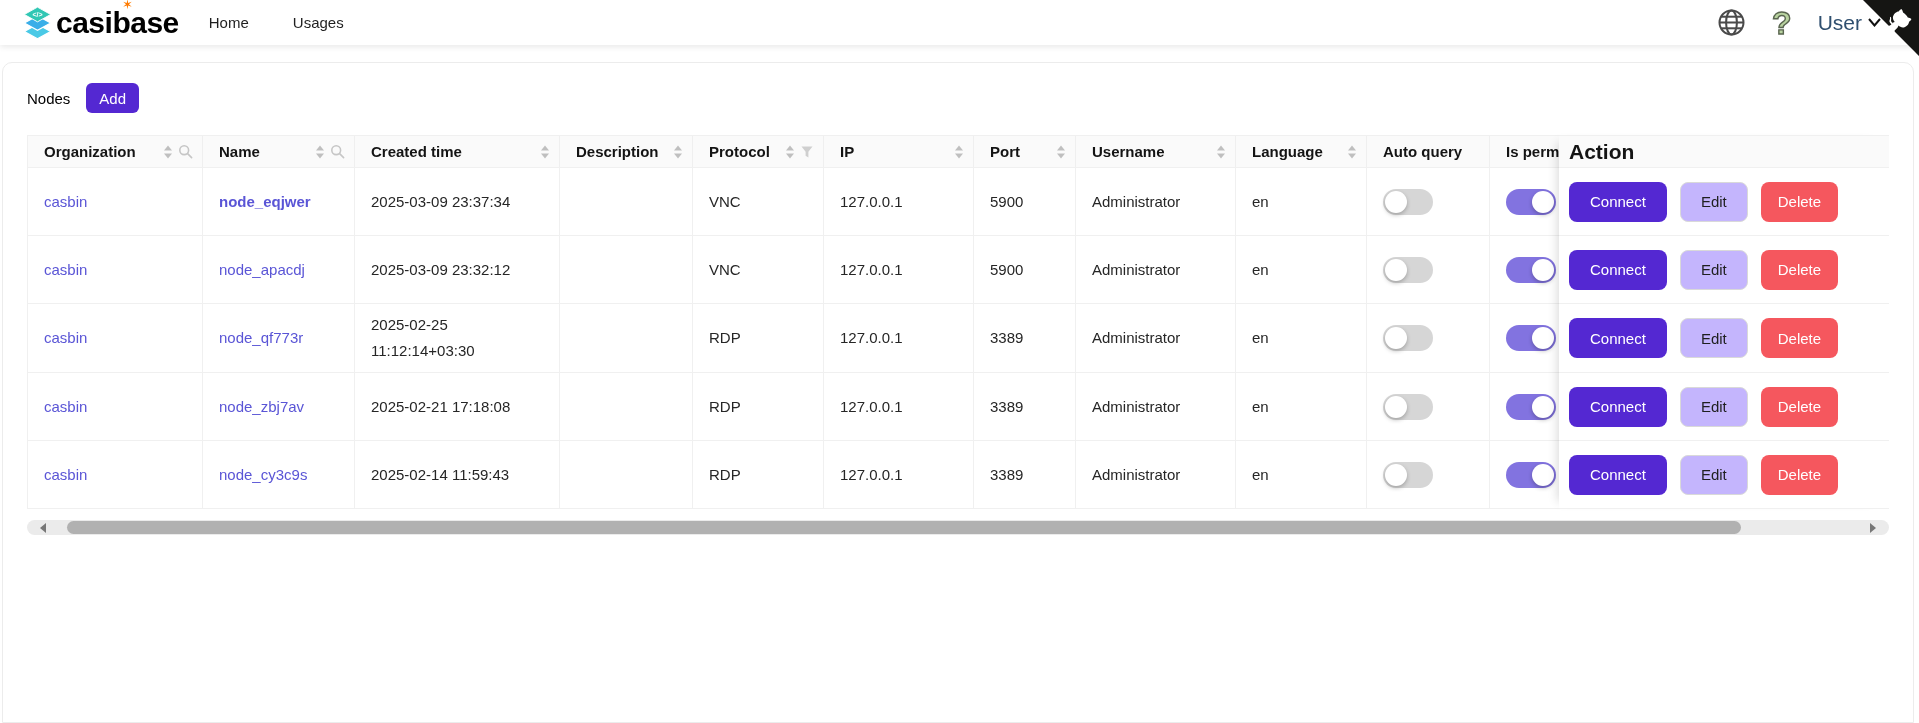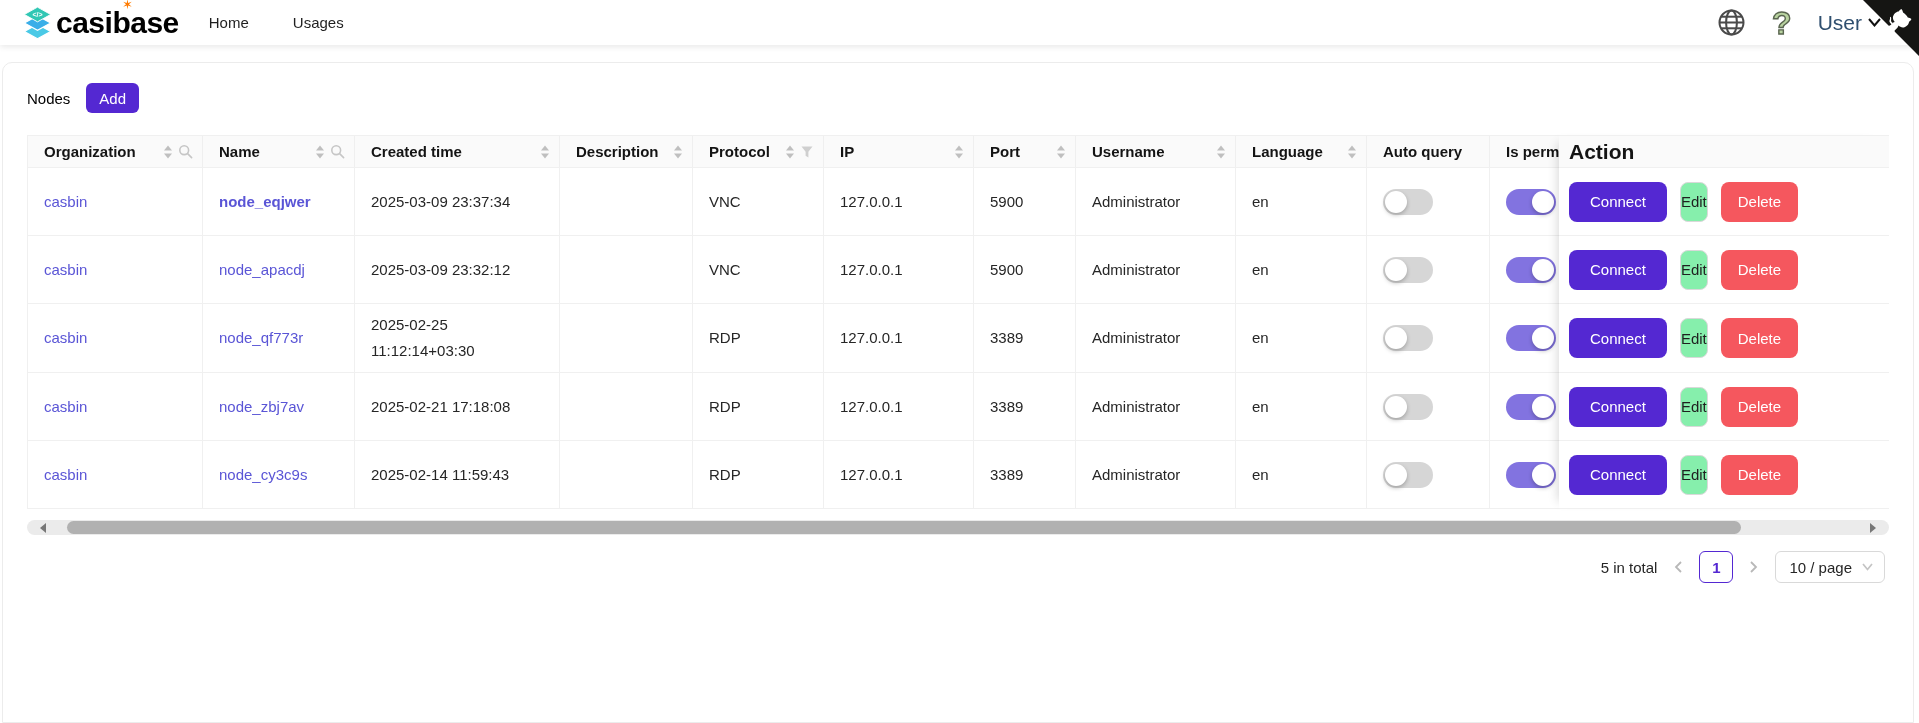--- a/index.html
+++ b/index.html
@@ -103,21 +103,21 @@
   .action-col .a-cell {
     display:flex; align-items:center; gap:13px; padding-left:10px;
     border-bottom:1px solid #f0f0f0;
   }
   .btn {
     height:40px; border-radius:8px; font-size:15px; font-family:inherit;
     display:inline-flex; align-items:center; justify-content:center;
     border:none; cursor:pointer; white-space:nowrap;
   }
   .btn-primary { background:var(--primary); color:#fff; padding:0 21px; }
-  .btn-default { background:#86efac; border:1px solid #d9d9d9; color:#1f1f1f; padding:0 0; }
+  .btn-default { background:#c4b5fd; border:1px solid #d9d9d9; color:#1f1f1f; padding:0 20px; }
   .btn-danger  { background:var(--danger); color:#fff; padding:0 17px; }
 
   
   .hscroll { position:relative; height:15px; background:#ebebeb; border-radius:8px; margin-top:11px; }
   .hs-thumb { position:absolute; left:40px; width:1674px; top:1px; height:13px; background:#b1b1b1; border-radius:7px; cursor:pointer; }
   .hs-arrow { position:absolute; top:0; bottom:0; width:16px; display:flex; align-items:center; justify-content:center; cursor:pointer; }
   .hs-arrow.left { left:8px; }
   .hs-arrow.right { right:8px; }
 
   
@@ -450,34 +450,14 @@
           </svg>
       </div>
       <div class="hs-thumb"></div>
       <div class="hs-arrow right">
         <svg width="8" height="10" viewBox="0 0 8 10">
             <path d="M1 0 L7 5 L1 10 Z" fill="#777"></path>
           </svg>
       </div>
     </div>
 
-    <div class="pagination">
-      <span>5 in total</span>
-      <span class="pg-arrow">
-        <svg width="10" height="14" viewBox="0 0 10 14">
-            <polyline points="8,2 3,7 8,12" fill="none" stroke="#b8b8b8" stroke-width="1.8"></polyline>
-          </svg>
-      </span>
-      <span class="pg-page">1</span>
-      <span class="pg-arrow">
-        <svg width="10" height="14" viewBox="0 0 10 14">
-            <polyline points="2,2 7,7 2,12" fill="none" stroke="#b8b8b8" stroke-width="1.8"></polyline>
-          </svg>
-      </span>
-      <span class="pg-size">
-        <span>10 / page</span>
-        <svg width="11" height="8" viewBox="0 0 11 8">
-            <polyline points="1,1 5.5,6.5 10,1" fill="none" stroke="#c4c4c4" stroke-width="1.7"></polyline>
-          </svg>
-      </span>
-    </div>
   </div>
 </div>
 
 </body></html>

